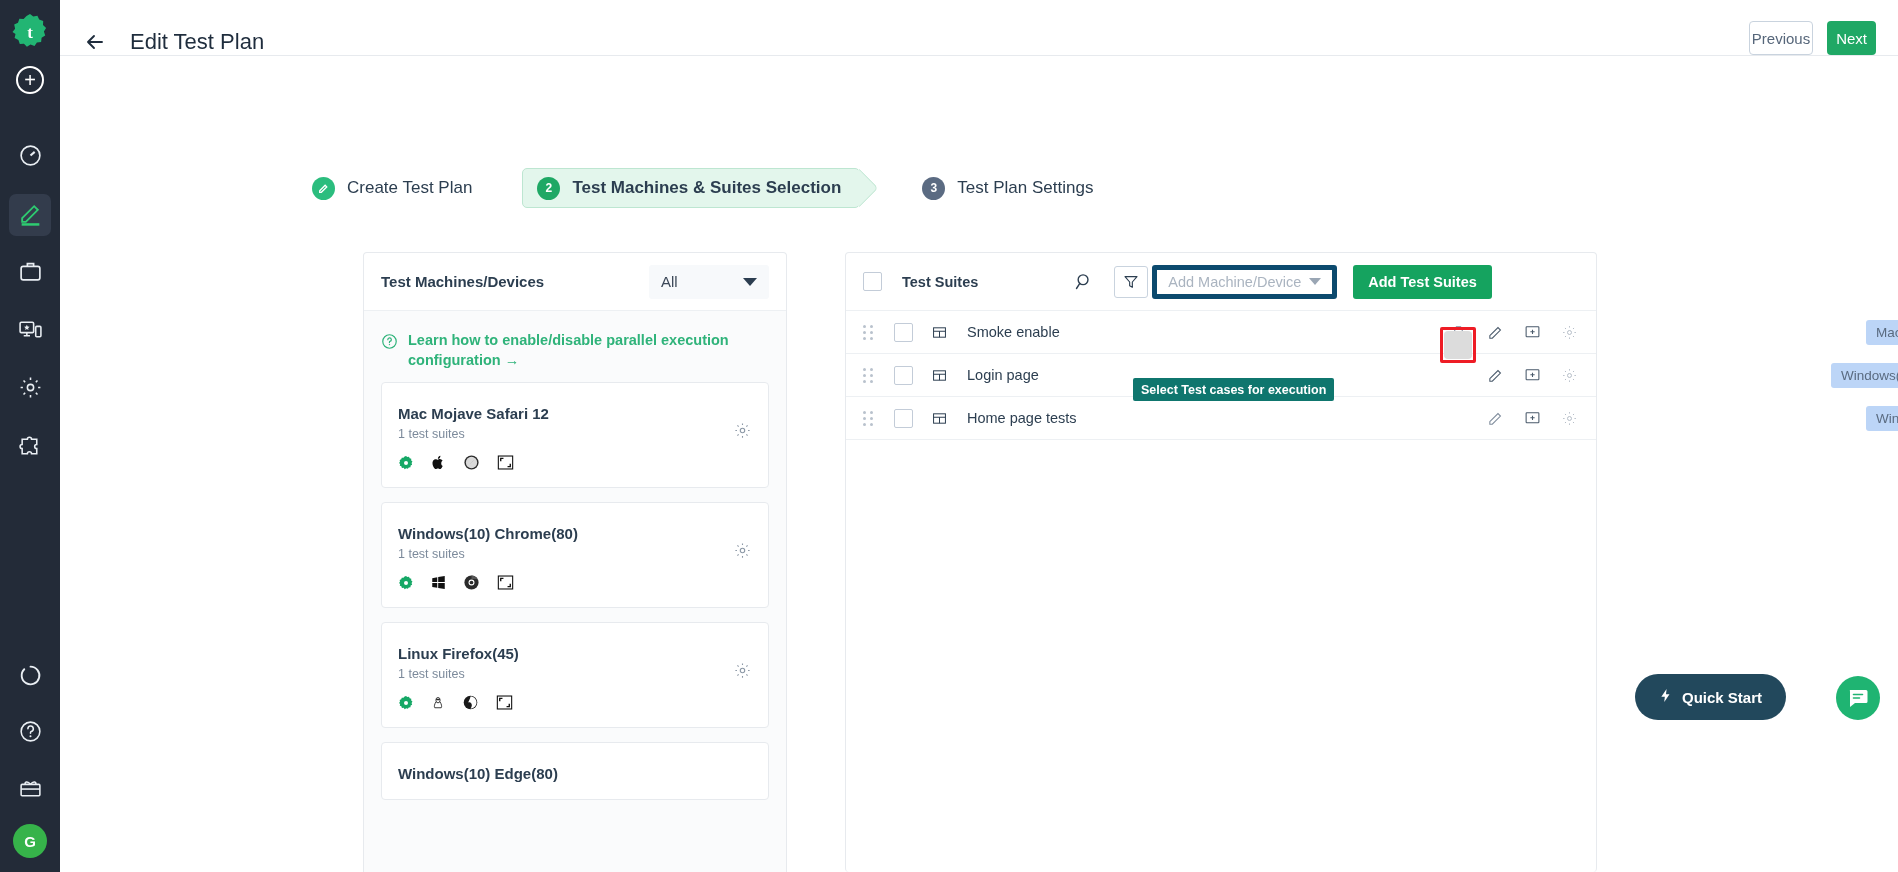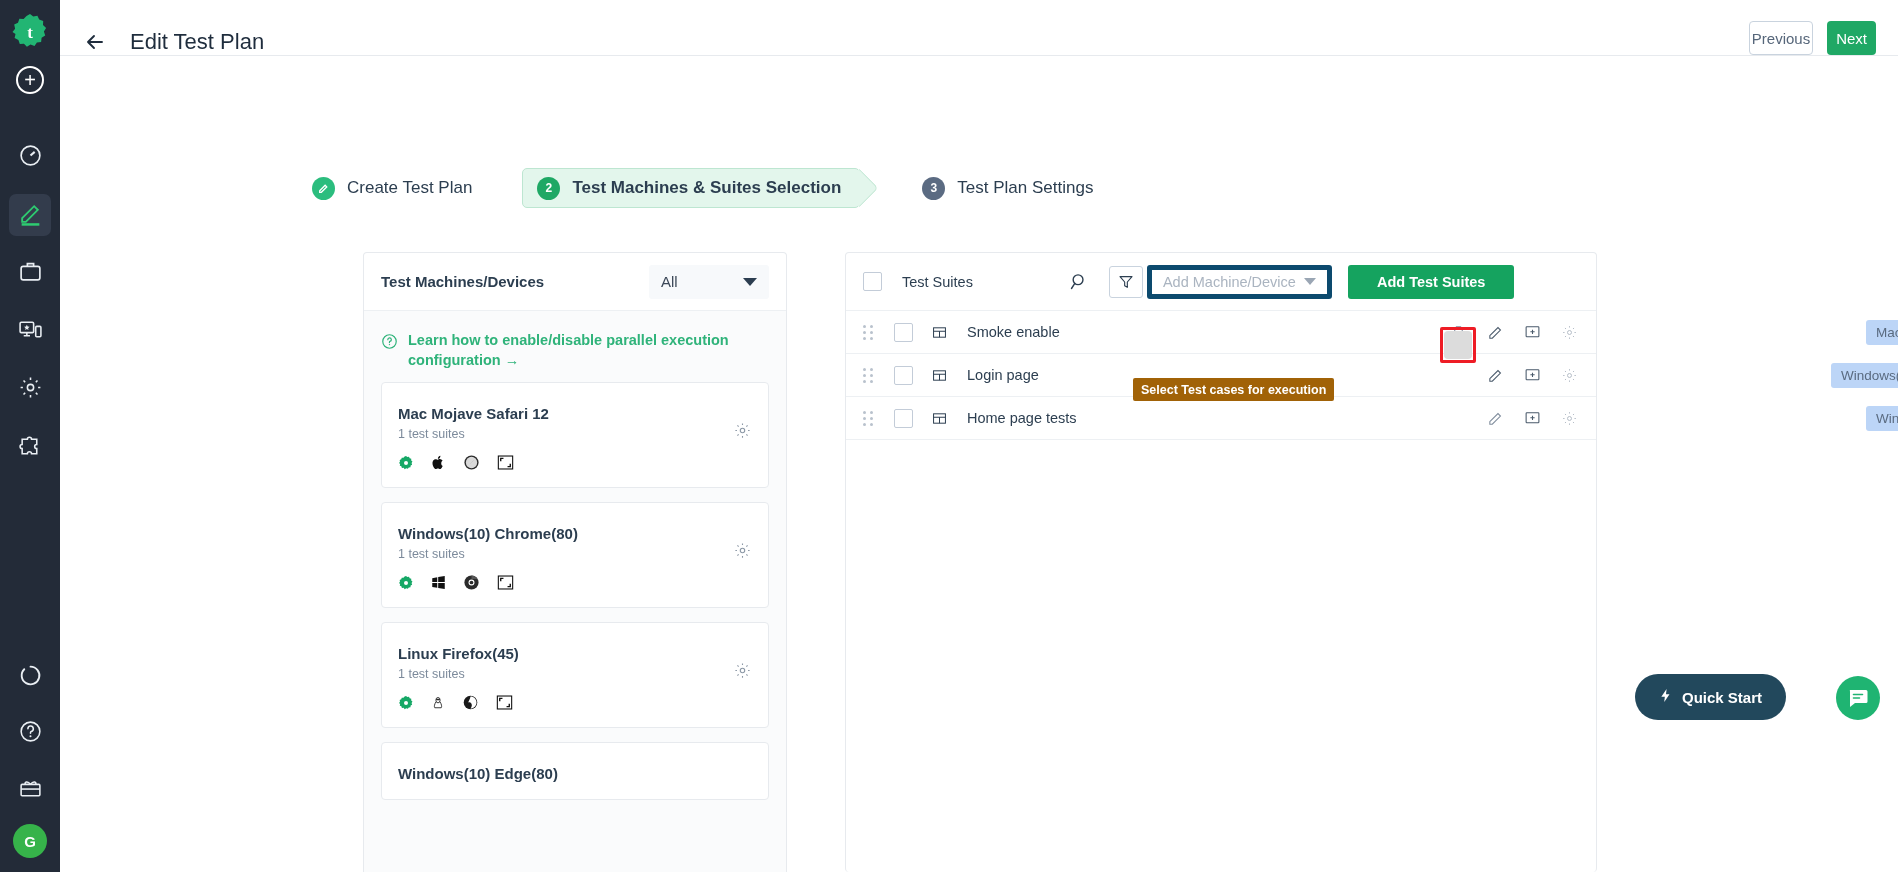--- a/index.html
+++ b/index.html
@@ -122,38 +122,38 @@
     background: #fff; border: 1px solid #e7eaee; border-radius: 4px; border-bottom: none;
   }
   .rp-header {
     height: 58px; display: flex; align-items: center; padding: 0 17px;
     border-bottom: 1px solid #edf0f3;
   }
   .cbox {
     width: 19px; height: 19px; border: 1px solid #c3ccd8; border-radius: 2px;
     background: #fff; flex: 0 0 auto; cursor: pointer;
   }
-  .rp-title { margin-left: 20px; font-size: 14.5px; color: #2c3e50; font-weight: normal; }
+  .rp-title { margin-left: 20px; font-size: 14.5px; color: #2c3e50; font-weight: bold; }
   .rp-search { margin-left: 95px; cursor: pointer; display:flex; align-items:center; }
   .rp-filter {
     margin-left: 20px; width: 34px; height: 32px; border: 1px solid #c9d3de;
     border-radius: 3px; display: flex; align-items: center; justify-content: center; cursor: pointer;
   }
   .rp-machine-select {
     margin-left: 4px; width: 185px; height: 34px; border: 5px solid #0c4a6e;
     border-radius: 3px; display: flex; align-items: center; padding: 0 11px; cursor: pointer;
   }
   .rp-machine-select .ph { font-size: 14.5px; color: #aab4c0; }
   .rp-machine-select .caret {
     margin-left: auto; width: 0; height: 0;
     border-left: 6px solid transparent; border-right: 6px solid transparent;
     border-top: 7px solid #9aa6b4;
   }
   .btn-add-suites {
-    margin-left: 16px; height: 34px; padding: 0 29px; border: none; border-radius: 3px;
+    margin-left: 16px; height: 34px; padding: 0 15px; border: none; border-radius: 3px;
     background: #15a35f; color: #fff; font-size: 14.5px; font-weight: bold; cursor: pointer;
     display: flex; align-items: center;
   }
   .suite-row {
     height: 43px; display: flex; align-items: center; padding: 0 17px;
     border-bottom: 1px solid #edf0f3; position: relative;
   }
   .grip { width: 11px; height: 14px; display: grid; grid-template-columns: 4px 4px; gap: 3px; cursor: grab; }
   .grip i { width: 3px; height: 3px; background: #b9c2cd; border-radius: 50%; display:block; }
   .suite-row .cbox { margin-left: 20px; }
@@ -169,21 +169,21 @@
   .hl-box {
     position: absolute; border: 3px solid #ee1c25; border-radius: 2px;
     left: 1440px; top: 327px; width: 36px; height: 36px; z-index: 40;
   }
   .act-hl-bg {
     position: absolute; left: 1444px; top: 331px; width: 28px; height: 28px;
     background: #dcdcdc; border-radius: 4px; z-index: 39;
   }
   #tooltip {
     position: absolute; left: 1133px; top: 378px; height: 23px;
-    background: #a16207; color: #fff; font-size: 12.5px; font-weight: bold;
+    background: #0f766e; color: #fff; font-size: 12.5px; font-weight: bold;
     display: flex; align-items: center; padding: 0 8px; border-radius: 2px;
     white-space: nowrap; z-index: 50;
   }
 
   
   #quick-start {
     position: absolute; right: 112px; bottom: 152px; height: 46px; padding: 0 24px;
     background: #22485c; color: #fff; border-radius: 23px; font-size: 15px; font-weight: bold;
     display: flex; align-items: center; gap: 9px; cursor: pointer;
   }

